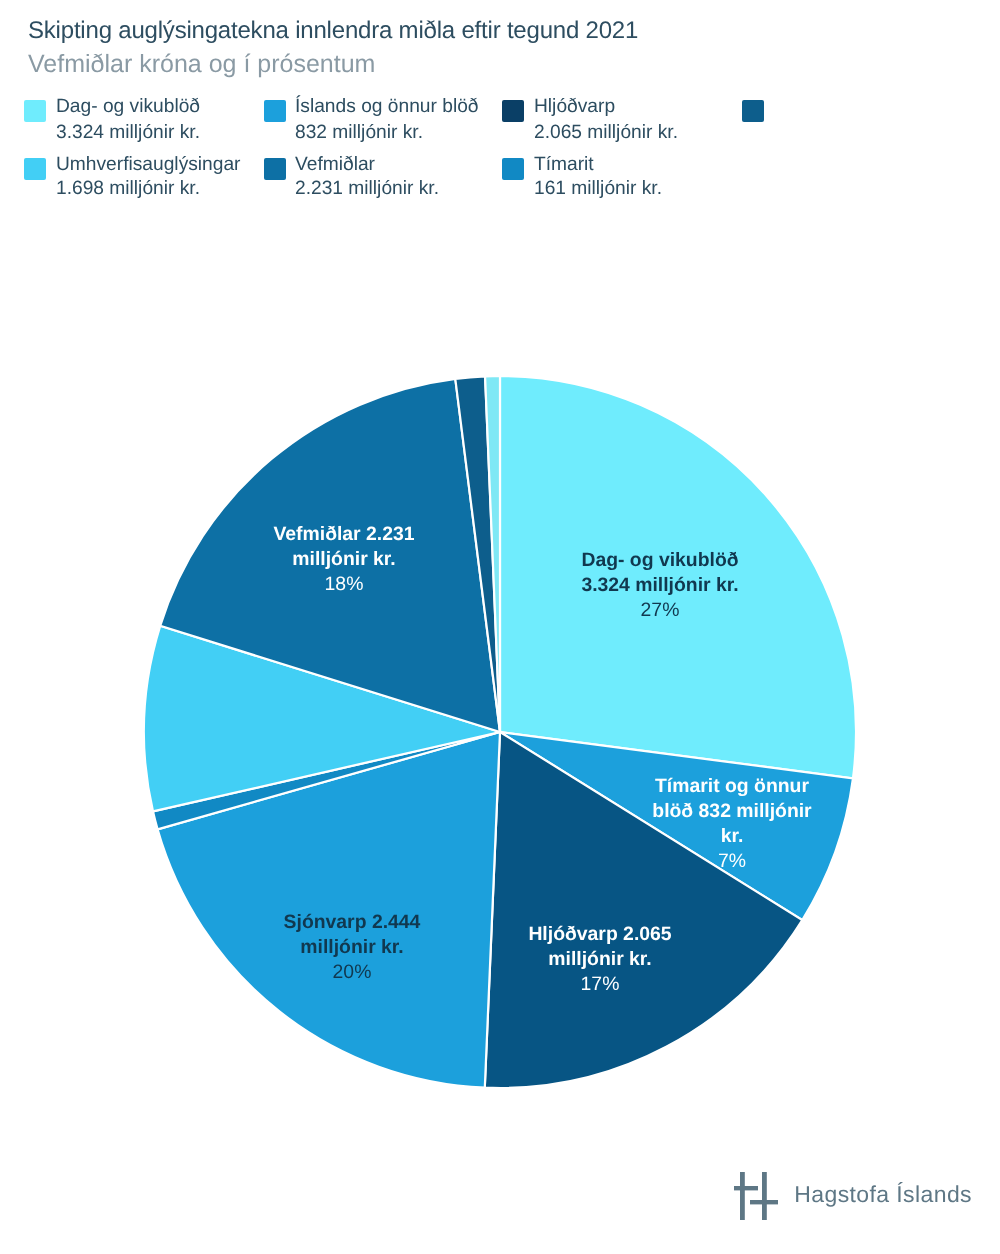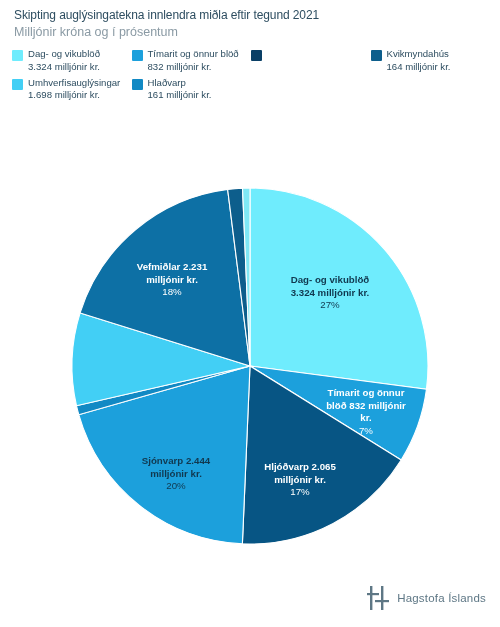--- a/index.html
+++ b/index.html
@@ -79,58 +79,65 @@
   .logo-text{
     font-size:11.5px;
     color:#5e7785;
     letter-spacing:0.2px;
   }
 </style>
 </head>
 <body>
 
 <div class="title">Skipting auglýsingatekna innlendra miðla eftir tegund 2021</div>
-<div class="subtitle">Milljónir króna og í prósentum</div>
+<div class="subtitle">Vefmiðlar króna og í prósentum</div>
 
 <div class="legend" id="legend-root">
     <div class="legend-item">
       <span class="swatch" style="background: rgb(111, 236, 253);"></span>
       <span class="legend-text">
         <span class="legend-label">Dag- og vikublöð</span>
         <span class="legend-value">3.324 milljónir kr.</span>
       </span>
     </div>
     <div class="legend-item">
       <span class="swatch" style="background: rgb(28, 160, 220);"></span>
       <span class="legend-text">
-        <span class="legend-label">Tímarit og önnur blöð</span>
+        <span class="legend-label">Íslands og önnur blöð</span>
         <span class="legend-value">832 milljónir kr.</span>
       </span>
     </div>
     <div class="legend-item">
       <span class="swatch" style="background: rgb(10, 63, 102);"></span>
+      <span class="legend-text">
+        <span class="legend-label">Hljóðvarp</span>
+        <span class="legend-value">2.065 milljónir kr.</span>
+      </span>
     </div>
     <div class="legend-item">
       <span class="swatch" style="background: rgb(13, 94, 140);"></span>
-      <span class="legend-text">
-        <span class="legend-label">Kvikmyndahús</span>
-        <span class="legend-value">164 milljónir kr.</span>
-      </span>
     </div>
     <div class="legend-item">
       <span class="swatch" style="background: rgb(66, 207, 245);"></span>
       <span class="legend-text">
         <span class="legend-label">Umhverfisauglýsingar</span>
         <span class="legend-value">1.698 milljónir kr.</span>
       </span>
     </div>
     <div class="legend-item">
+      <span class="swatch" style="background: rgb(13, 112, 165);"></span>
+      <span class="legend-text">
+        <span class="legend-label">Vefmiðlar</span>
+        <span class="legend-value">2.231 milljónir kr.</span>
+      </span>
+    </div>
+    <div class="legend-item">
       <span class="swatch" style="background: rgb(17, 137, 196);"></span>
       <span class="legend-text">
-        <span class="legend-label">Hlaðvarp</span>
+        <span class="legend-label">Tímarit</span>
         <span class="legend-value">161 milljónir kr.</span>
       </span>
     </div>
   </div>
 
 <div class="chart-wrap">
   <svg class="pie" width="500" height="390" viewBox="0 0 500 390" id="pie-svg">
       <path d="M 250 190 L 250 12 A 178 178 0 0 1 426.4828785436192 213.1903769041848 Z" fill="#6FECFD" stroke="#ffffff" stroke-width="1.1"></path>
       <path d="M 250 190 L 426.4828785436192 213.1903769041848 A 178 178 0 0 1 401.1386895577607 284.0271052344101 Z" fill="#1CA0DC" stroke="#ffffff" stroke-width="1.1"></path>
       <path d="M 250 190 L 401.1386895577607 284.0271052344101 A 178 178 0 0 1 242.39441526026116 367.83744004221 Z" fill="#075584" stroke="#ffffff" stroke-width="1.1"></path>

